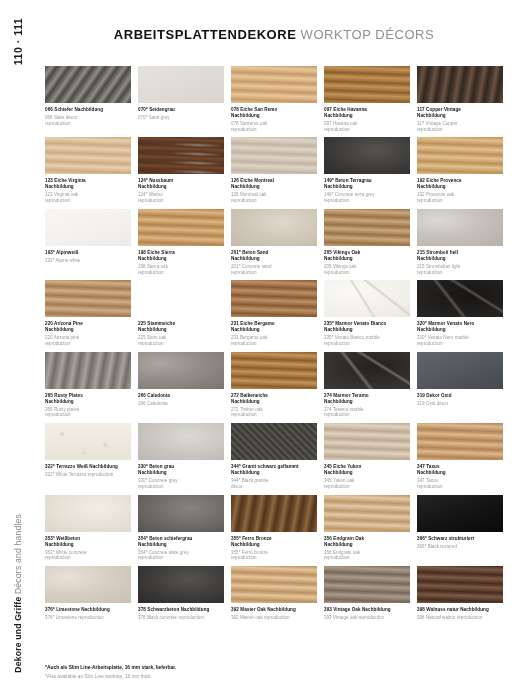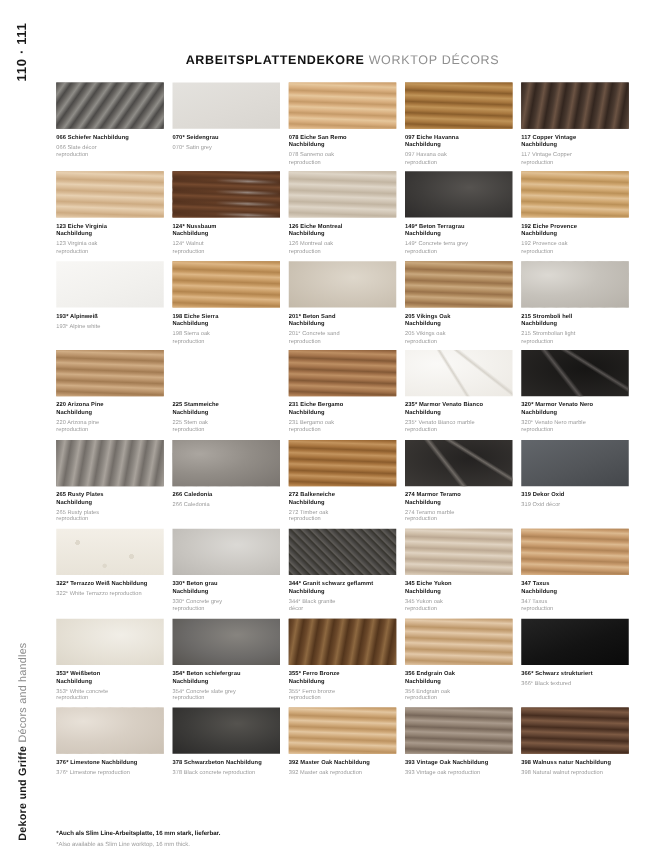--- a/index.html
+++ b/index.html
@@ -29,21 +29,21 @@
     writing-mode:vertical-rl;transform:rotate(180deg);
     white-space:nowrap;font-size:8.6px;letter-spacing:.2px;
   }
   .section-label .de{font-weight:bold;color:#1a1a1a;}
   .section-label .en{color:#8a8a8a;margin-top:0;}
 
   
   .header{
     position:absolute;left:42px;top:27px;width:464px;
     text-align:center;
-    font-size:10px;letter-spacing:.55px;margin-top:16px;
+    font-size:13px;letter-spacing:.55px;
   }
   .header .de{font-weight:bold;color:#111;}
   .header .en{color:#8f8f8f;font-weight:normal;}
 
   
   .grid{
     position:absolute;left:45px;top:66px;
     width:464px;
     display:grid;
     grid-template-columns:repeat(5,86px);

